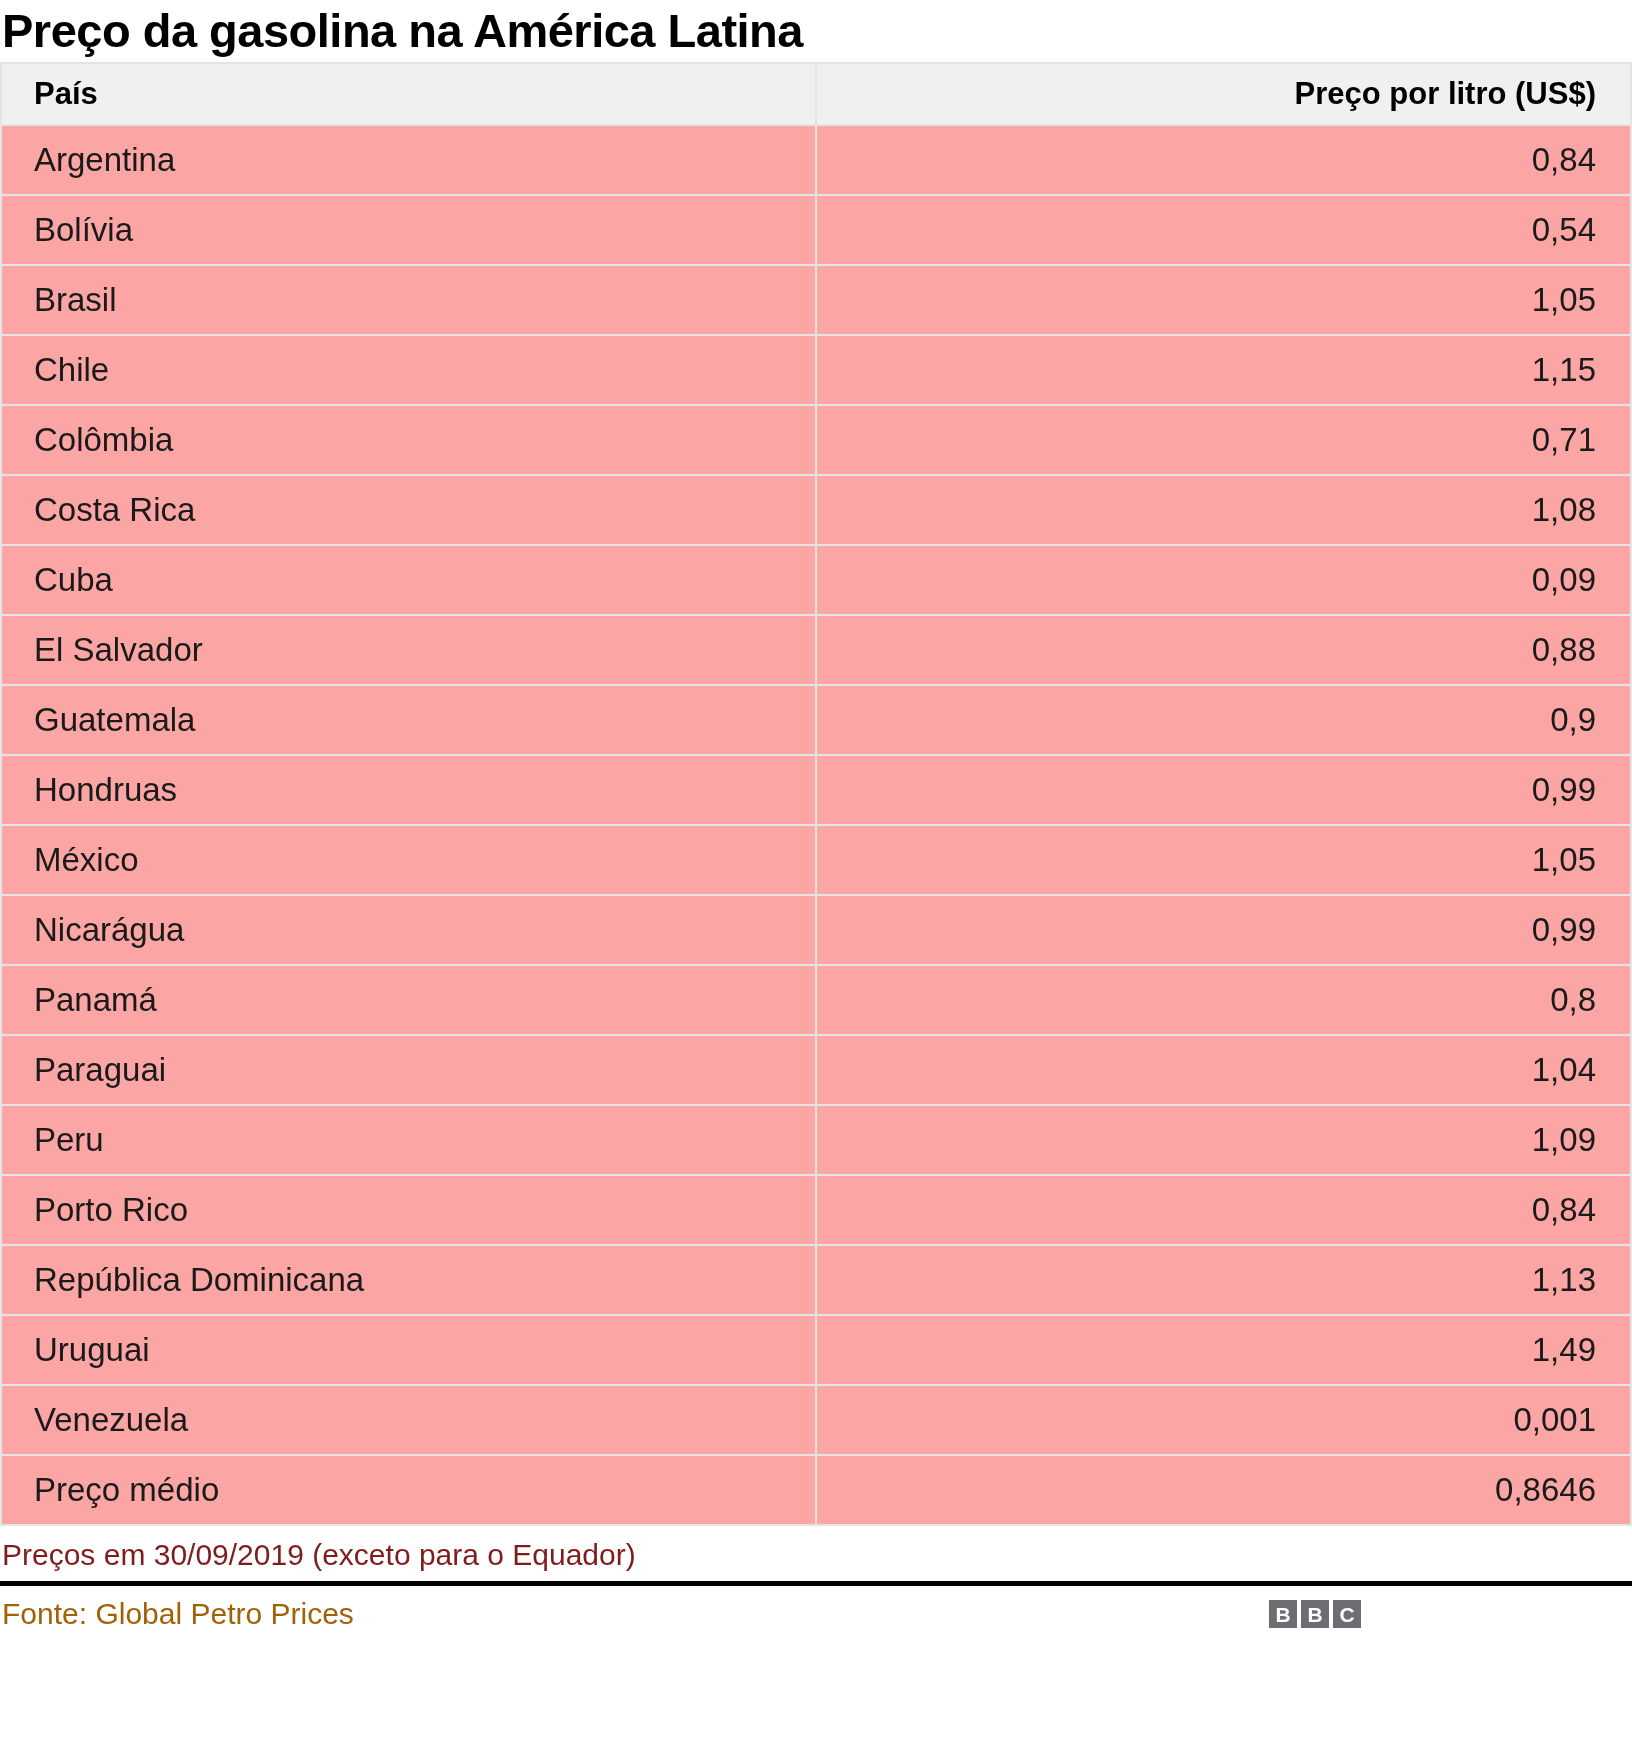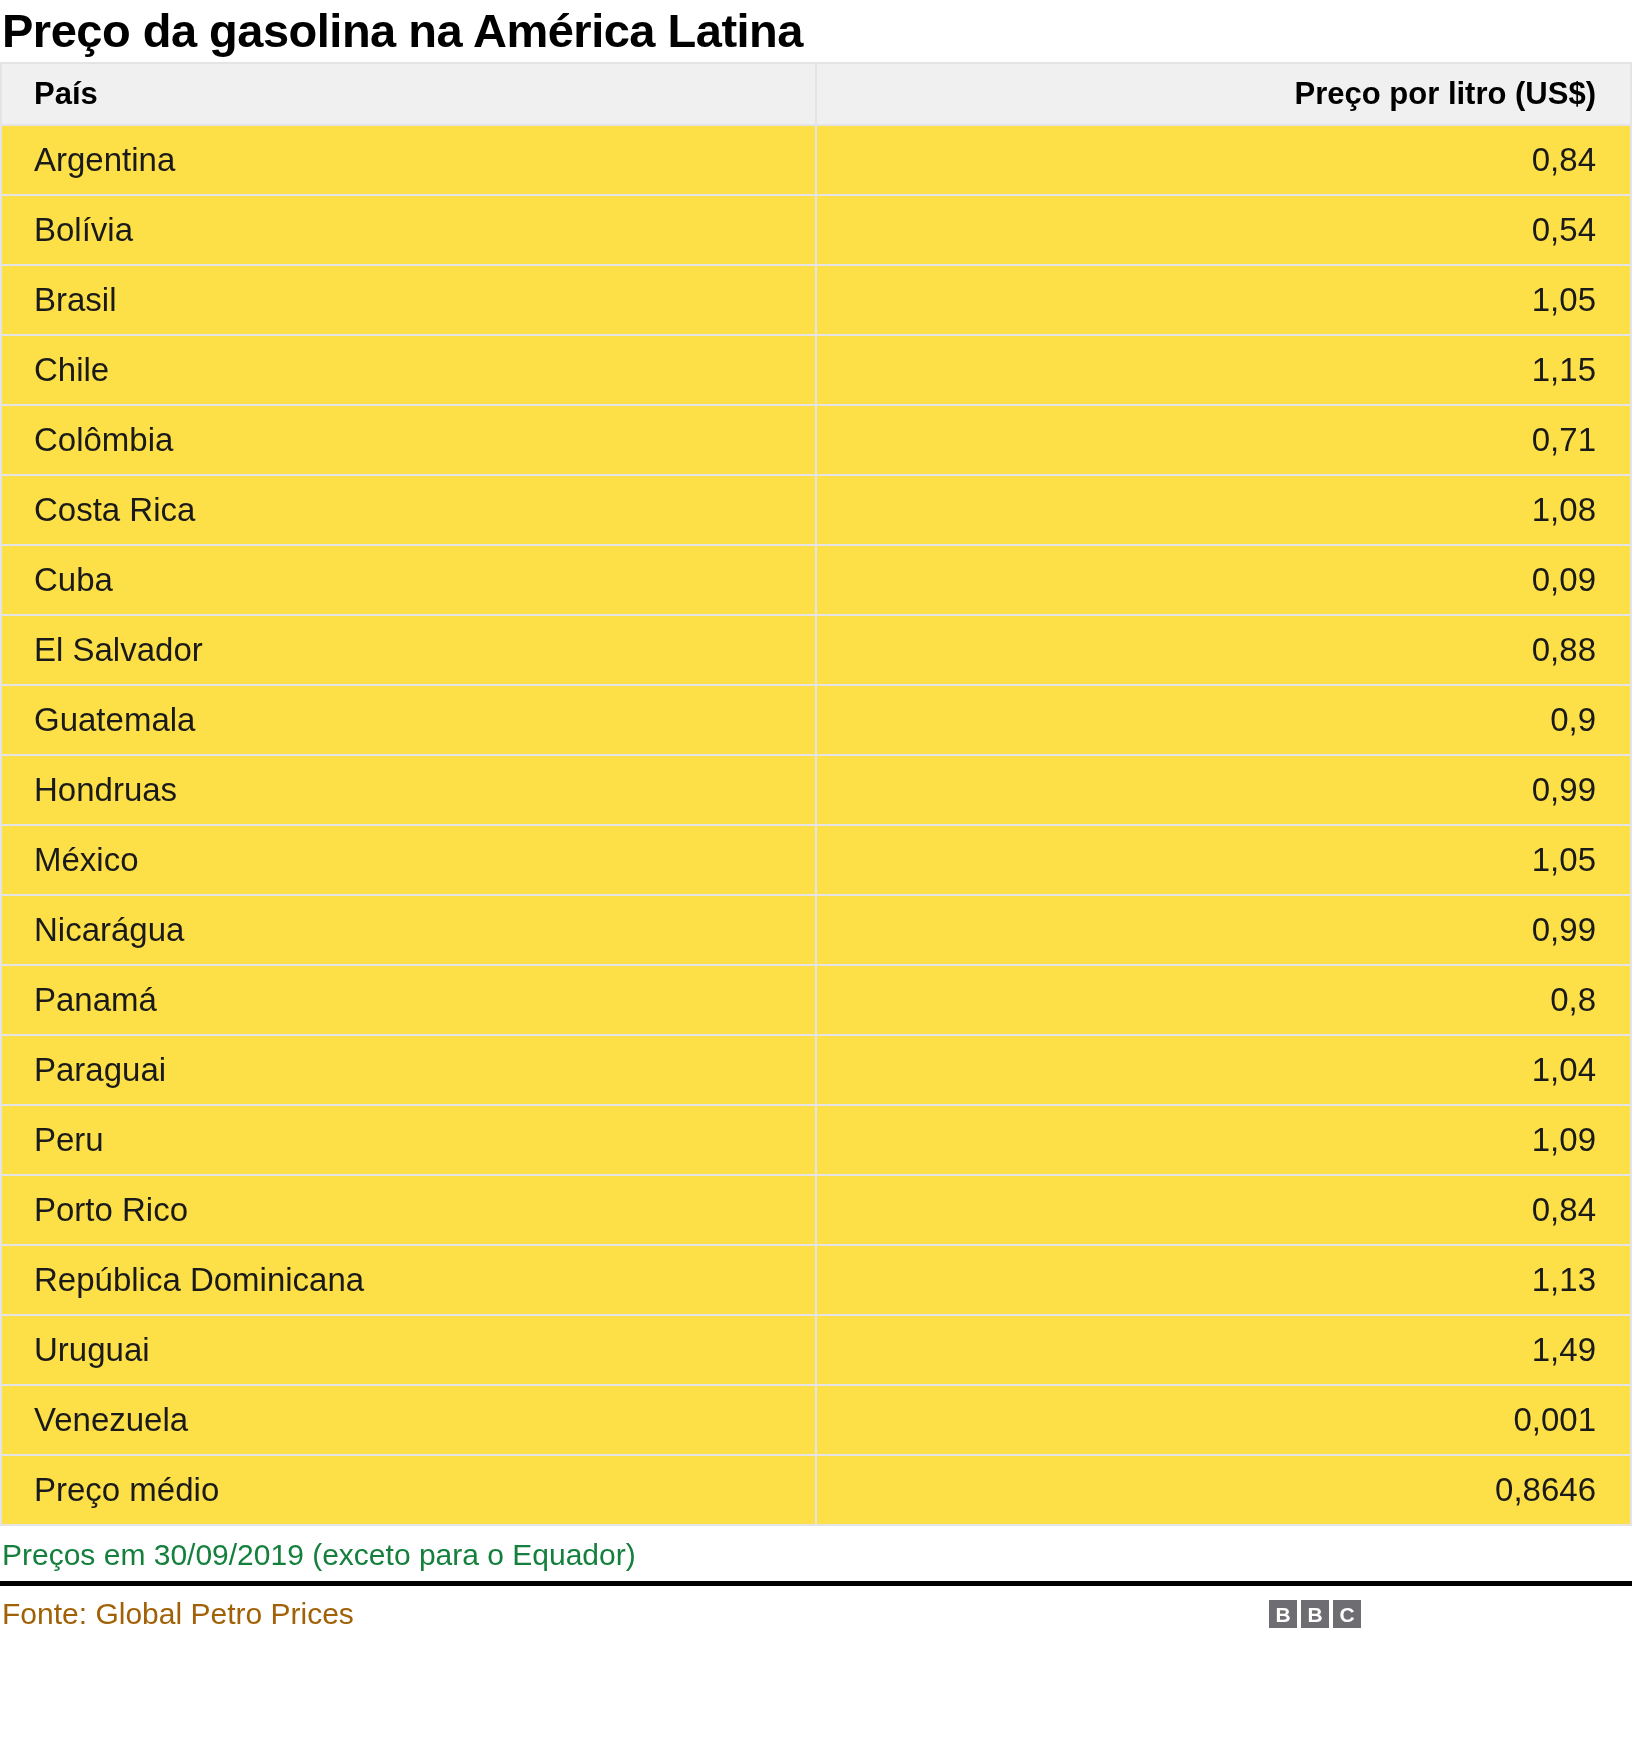--- a/index.html
+++ b/index.html
@@ -38,27 +38,27 @@
     height: 62px;
     font-size: 31px;
     font-weight: 700;
     color: #000000;
   }
   table.price-table tbody td {
     height: 70px;
     font-size: 33px;
     font-weight: 400;
     color: #1a1a1a;
-    background: #fde047;
+    background: #fca5a5;
   }
   .col-country { text-align: left; padding-left: 32px; }
   .col-price   { text-align: right; padding-right: 34px; }
   .footnote {
     font-size: 30px;
-    color: #15803d;
+    color: #7f1d1d;
     line-height: 34px;
     margin: 12px 0 0 2px;
   }
   .rule {
     width: 1632px;
     height: 5px;
     background: #000000;
     margin-top: 9px;
   }
   .source-row {

